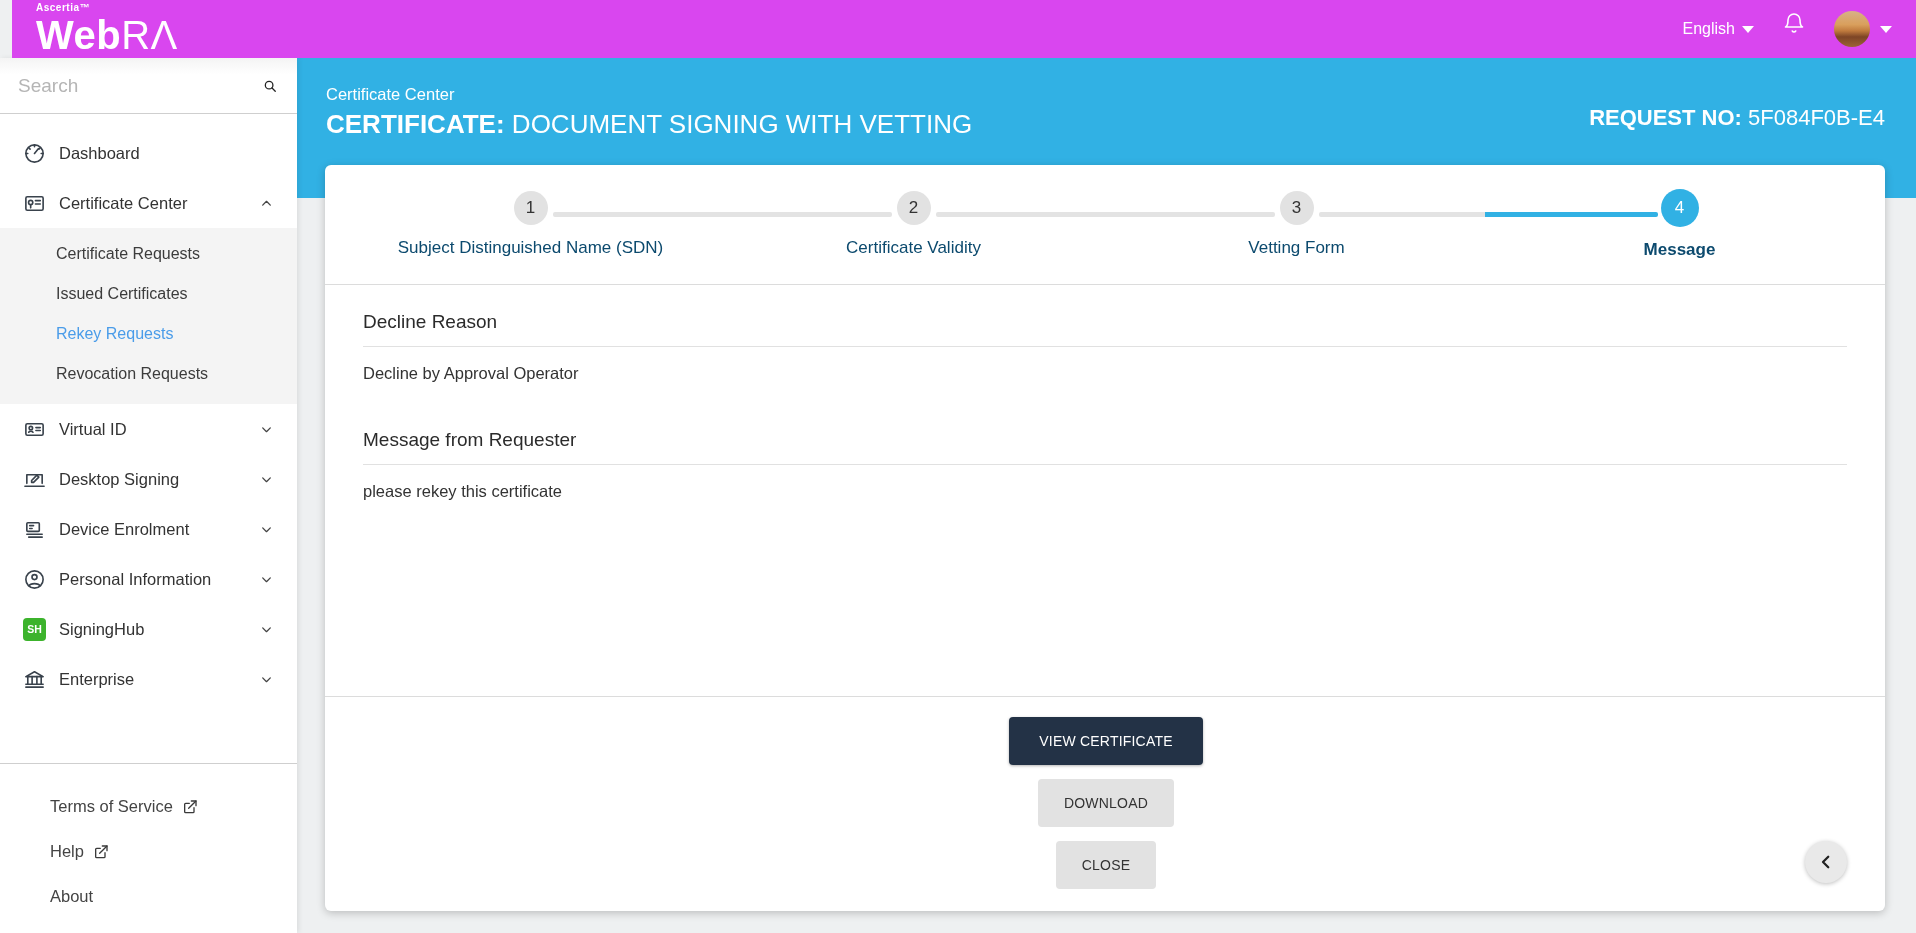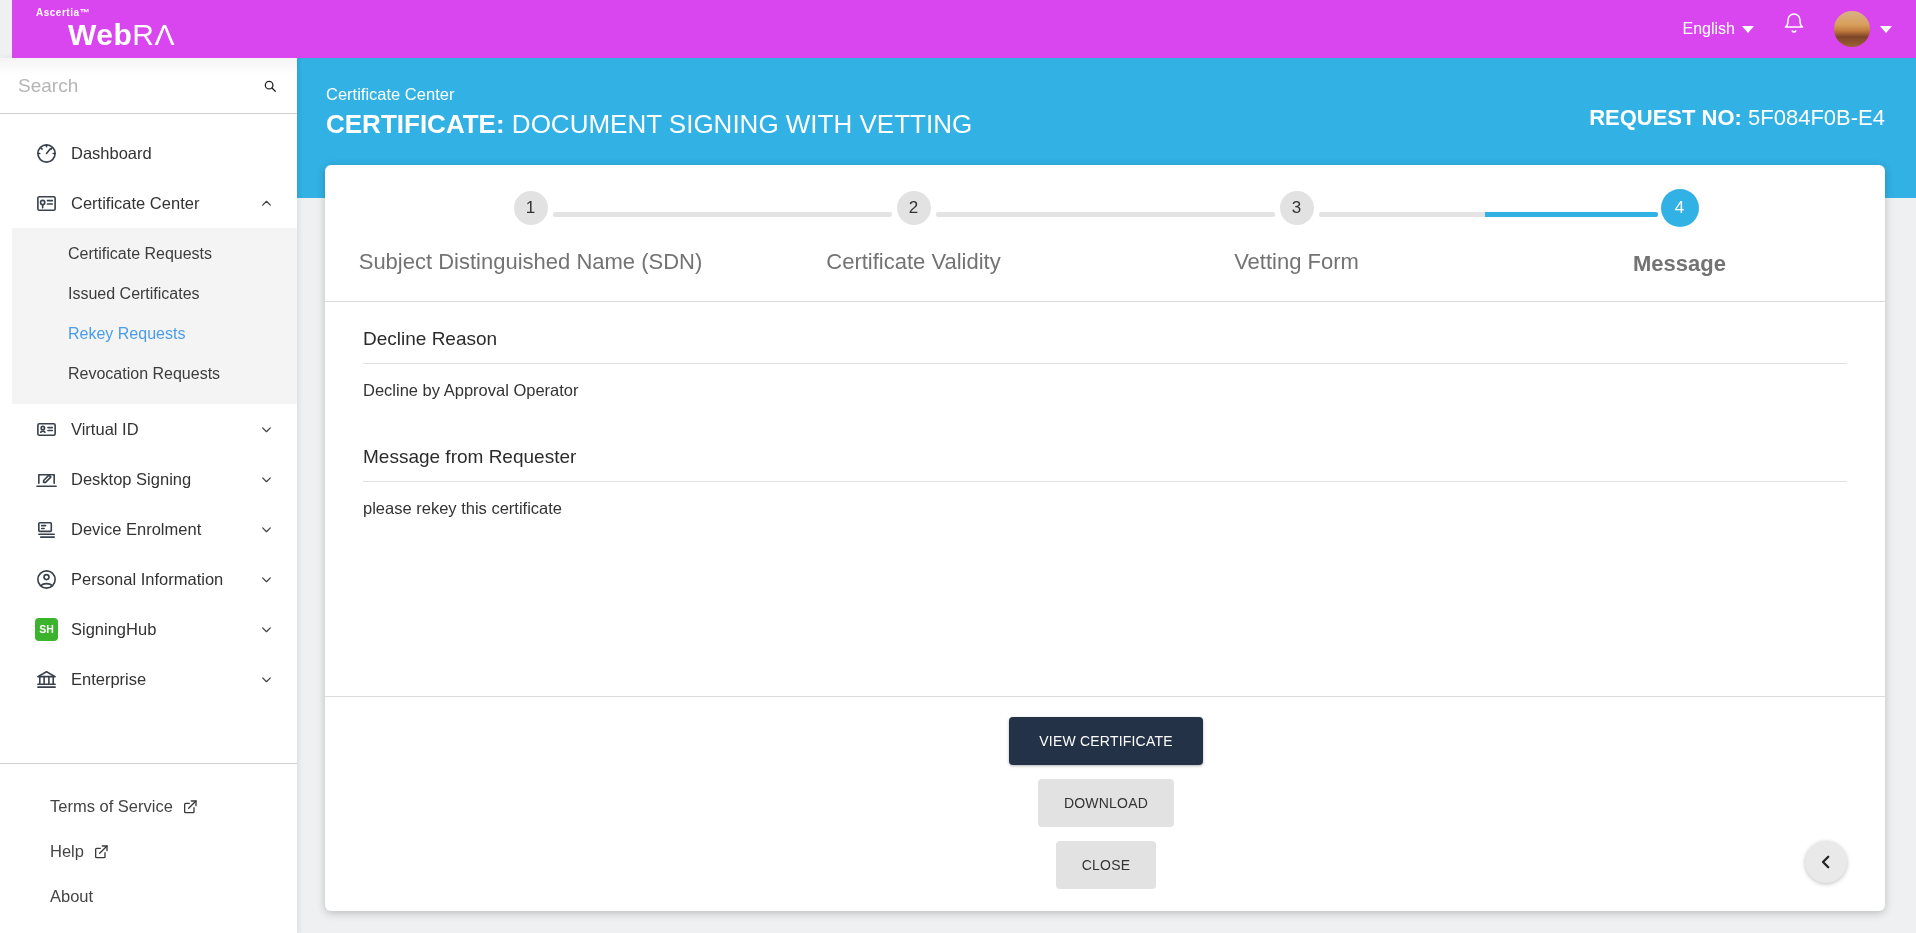--- a/index.html
+++ b/index.html
@@ -2,41 +2,41 @@
 <html><head>
 <meta charset="utf-8">
 <style>
   * { margin:0; padding:0; box-sizing:border-box; }
   html,body { width:1916px; height:933px; overflow:hidden; font-family:"Liberation Sans", sans-serif; background:#eef0f1; }
 
   
   .topbar { position:absolute; top:0; left:12px; width:1916px; height:58px; background:#d946ef; display:flex; align-items:center; justify-content:space-between; z-index:50; }
   .brand { padding-left:24px; color:#fff; line-height:1; }
   .brand-small { font-size:10px; letter-spacing:.5px; font-weight:700; display:block; margin-bottom:2px; }
-  .brand-big { font-size:30px; letter-spacing:.5px;margin-left:32px; }
+  .brand-big { font-size:40px; letter-spacing:.5px; }
   .brand-big .w { font-weight:700; }
   .brand-big .ra { font-weight:300; }
   .topbar-right { display:flex; gap:28px; padding-right:36px; color:#fff; }
   .lang { display:flex; align-items:center; gap:7px; font-size:16px; cursor:pointer; }
   .caret-down { width:0; height:0; border-left:6px solid transparent; border-right:6px solid transparent; border-top:7px solid #fff; display:inline-block; }
   .bell { width:24px; height:24px; cursor:pointer; }
   .avatar-wrap { display:flex; align-items:center; gap:10px; cursor:pointer; }
   .avatar { width:36px; height:36px; border-radius:50%;
      background:linear-gradient(180deg,#d8b187 0%,#d99f5c 38%,#c07b3e 55%,#7d4526 72%,#9c6336 100%); }
 
   
   .app { position:absolute; top:58px; left:0; width:1916px; height:630px; display:flex; }
 
   
   .sidebar { width:297px; height:875px; background:#fff; display:flex; flex-direction:column; box-shadow:2px 0 5px rgba(0,0,0,.08); z-index:10; position:relative; }
   .search-row { height:56px; border-bottom:1px solid #cfcfcf; display:flex; align-items:center; padding:0 20px 0 18px; background:linear-gradient(180deg,#f4f4f4 0%,#ffffff 30%); }
   .search-input { flex:1; border:none; outline:none; font-size:19px; color:#444; background:transparent; font-family:"Liberation Sans",sans-serif; }
   .search-input::placeholder { color:#b5b5b5; }
   .search-icon { width:20px; height:20px; color:#222; cursor:pointer; }
-  .nav { padding-top:14px;padding-left:12px; }
+  .nav { padding-top:14px; }
   .nav-item { height:50px; display:flex; align-items:center; padding:0 24px 0 23px; cursor:pointer; color:#3a4149; }
   .nav-item .nicon { width:23px; height:23px; margin-right:13px; flex:none; color:#39424c; }
   .nav-item .nlabel { font-size:16.5px; flex:1; color:#333; }
   .nav-item .chev { width:13px; height:13px; color:#444; flex:none; }
   .submenu { background:#f4f4f4; padding:6px 0 10px 0; }
   .sub-item { height:40px; display:flex; align-items:center; padding-left:56px; font-size:16px; color:#3c3c3c; cursor:pointer; }
   .sub-item.active { color:#4a9ce9; }
   .sh-badge { width:23px; height:23px; margin-right:13px; flex:none; background:#3cb32c; border-radius:4px; color:#fff; font-size:10.5px; font-weight:700; display:flex; align-items:center; justify-content:center; }
   .sidebar-spacer { flex:1; }
   .sidebar-divider { height:1px; background:#cfcfcf; margin:0; }
@@ -55,21 +55,21 @@
   .request-no .rl { font-weight:700; }
 
   
   .card { position:absolute; top:107px; left:28px; width:1560px; height:746px; background:#fff; border-radius:6px; box-shadow:0 2px 8px rgba(0,0,0,.22); display:flex; flex-direction:column; }
 
   
   .stepper { display:flex; padding:26px 14px 0 14px; border-bottom:1px solid #dcdcdc; padding-bottom:24px; }
   .step { flex:1; position:relative; display:flex; flex-direction:column; align-items:center; }
   .step-circle { width:34px; height:34px; border-radius:50%; background:#e2e2e2; color:#333; font-size:17px; display:flex; align-items:center; justify-content:center; z-index:2; }
   .step.active .step-circle { width:38px; height:38px; margin-top:-2px; background:#31b1e4; color:#fff; }
-  .step-label { margin-top:24px; font-size:22px; color:#737373; text-align:center; }
+  .step-label { margin-top:13px; font-size:17px; color:#0c4a6e; text-align:center; }
   .step.active .step-label { font-weight:700; }
   .step:not(:first-child)::before { content:""; position:absolute; top:21px; left:calc(-50% + 22px); width:calc(100% - 44px); height:5px; background:#e3e3e3; border-radius:2px; z-index:1; }
   .step.half-progress:not(:first-child)::before { background:linear-gradient(to right,#e3e3e3 0%,#e3e3e3 49%,#31b1e4 49%,#31b1e4 100%); }
 
   
   .sections { flex:1; padding:26px 38px 0 38px; overflow:hidden; }
   .section { margin-bottom:46px; }
   .section-heading { font-size:19px; font-weight:400; color:#2b2b2b; margin-bottom:13px; }
   .section-rule { border:none; height:1px; background:#e1e1e1; margin:0 0 17px 0; }
   .section-body { font-size:16.5px; color:#333; }

